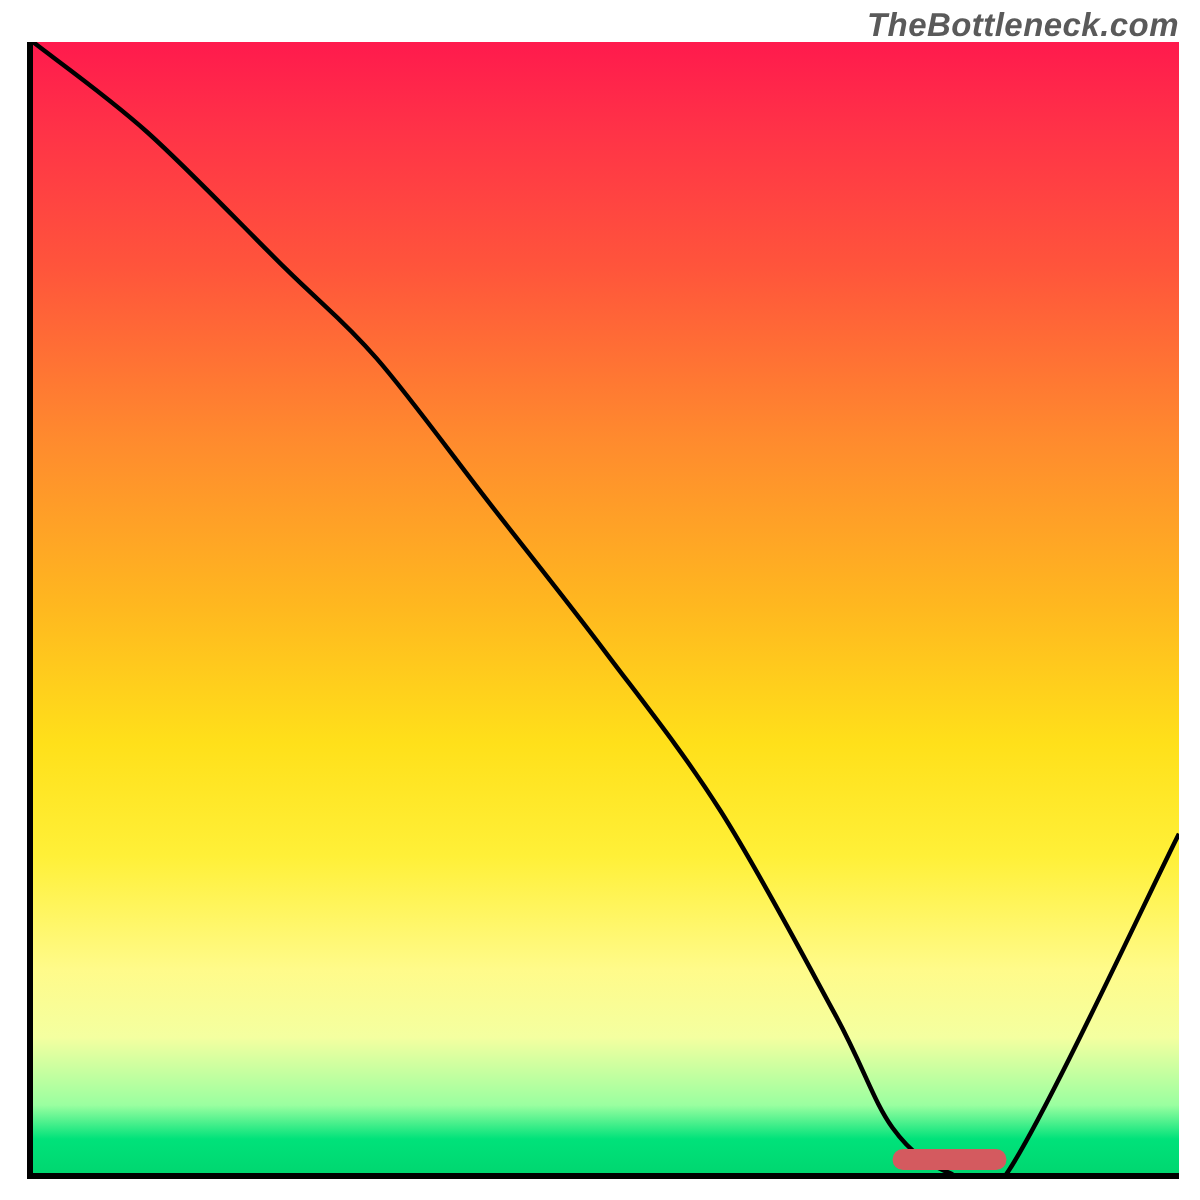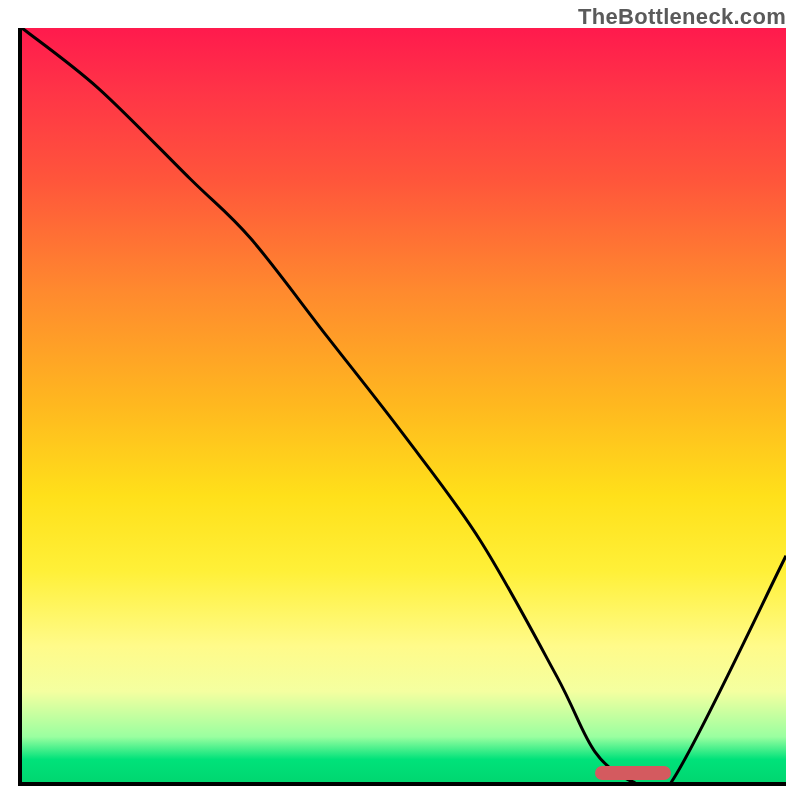--- a/index.html
+++ b/index.html
@@ -7,20 +7,21 @@
     padding: 0;
     width: 800px;
     height: 800px;
     background: #ffffff;
     font-family: Arial, Helvetica, sans-serif;
   }
   .container {
     position: relative;
     width: 800px;
     height: 716px;
+    font-style: italic;
   }
   .watermark {
     position: absolute;
     top: 4px;
     right: 14px;
     font-size: 22px;
     font-weight: 600;
     color: #5a5a5a;
     letter-spacing: 0.3px;
   }

